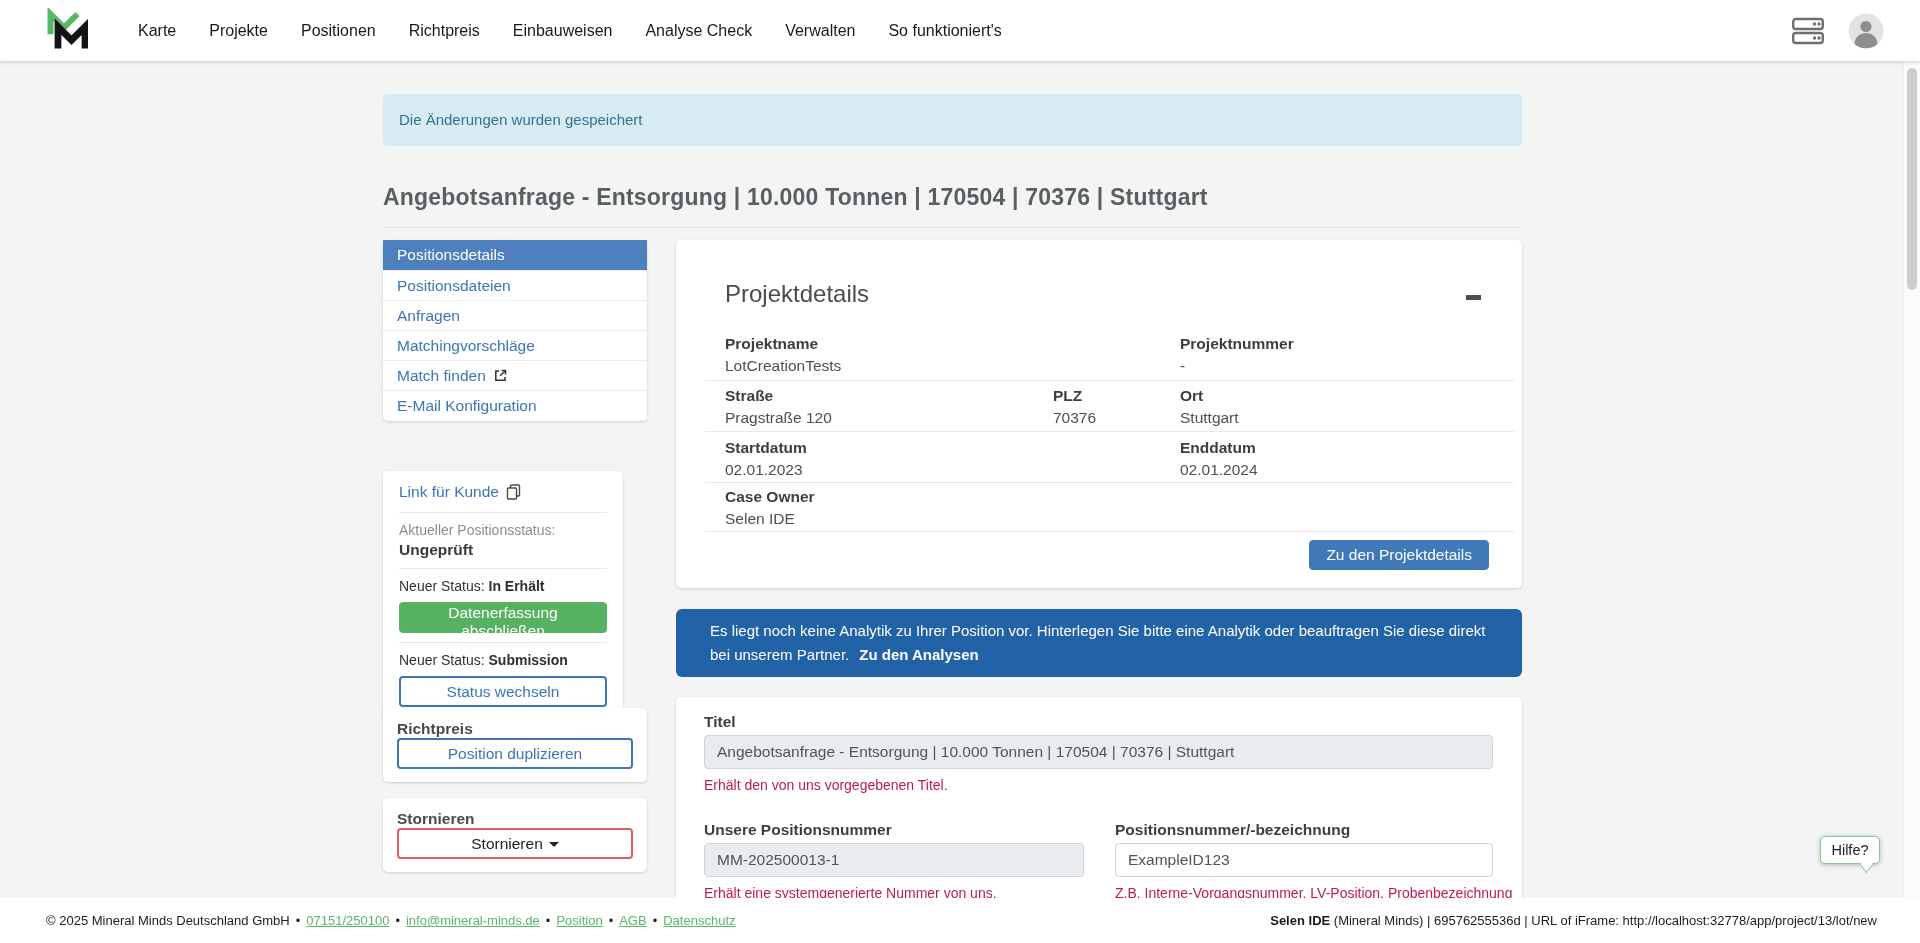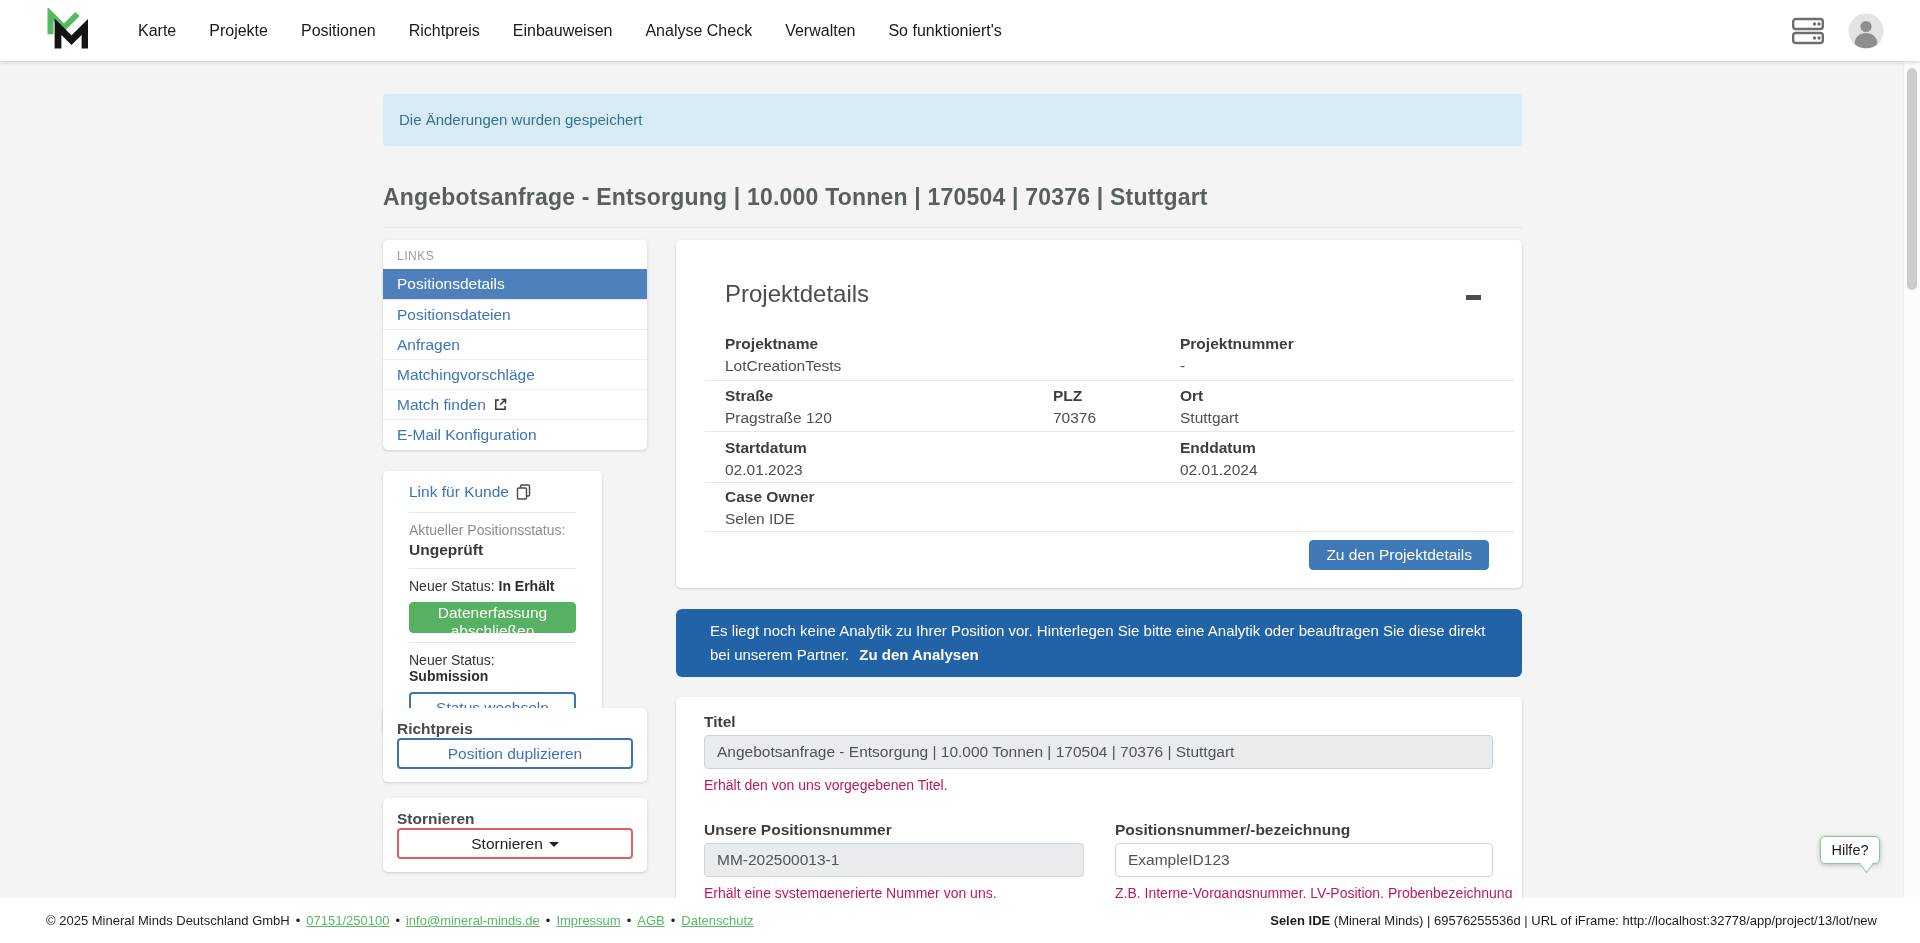--- a/index.html
+++ b/index.html
@@ -29,21 +29,21 @@
 
   
   .card-links { left:383px; top:240px; width:264px; padding-bottom:1px; }
   .links-header { padding:9px 14px 6px; font-size:12px; letter-spacing:0.5px; color:#9c9c9c; }
   .link-item { display:flex; align-items:center; gap:7px; height:30px; line-height:30px; padding:0 14px;
                font-size:15.5px; font-weight:500; color:#3d74b8; border-top:1px solid #ececec; cursor:pointer; }
   .link-item.active { background:#4d80bd; color:#fff; border-top-color:#4d80bd; }
   .card-links .link-item:last-child { border-radius:0 0 5px 5px; }
 
   
-  .card-status { left:383px; top:471px; width:219px; padding:10px 26px 12px; }
+  .card-status { left:383px; top:471px; width:240px; padding:10px 16px 12px; }
   .cust-link { display:flex; align-items:center; gap:7px; font-size:15.5px; font-weight:500; color:#3d74b8; cursor:pointer; height:22px; }
   .divider { border:0; border-top:1px solid #e9e9e9; margin:9px 0; }
   .muted-label { color:#8d8d8d; font-size:14px; }
   .current-status { font-weight:bold; font-size:15.5px; color:#3a3a3a; margin-top:3px; }
   .new-status { font-size:14px; color:#333; margin:1px 0 8px; }
   .new-status b { color:#2e2e2e; }
   .btn { display:block; width:100%; height:31px; border-radius:4px; font-size:15.5px; cursor:pointer;
          font-family:"Liberation Sans", sans-serif; }
   .btn-green { background:#56b262; border:1px solid #56b262; color:#fff; }
   .btn-outline-blue { background:#fff; border:2px solid #3d74b8; color:#3d74b8; font-weight:500; }
@@ -147,21 +147,20 @@
     </div>
   </header>
 
   <div class="alert-info">
     <span>Die Änderungen wurden gespeichert</span>
   </div>
 
   <h1 class="page-title">Angebotsanfrage - Entsorgung | 10.000 Tonnen | 170504 | 70376 | Stuttgart</h1>
 
   <div class="card card-links">
-    <div class="links-header">LINKS</div>
     <div class="link-item active" style="border-top:none;">
       <span>Positionsdetails</span>
     </div>
     <div class="link-item">
       <span>Positionsdateien</span>
     </div>
     <div class="link-item">
       <span>Anfragen</span>
     </div>
     <div class="link-item">
@@ -295,21 +294,21 @@
   <button class="help-bubble">Hilfe?</button>
 
   <footer class="footer">
     <div class="footer-left">
       <span>© 2025 Mineral Minds Deutschland GmbH</span>
       <span>•</span>
       <a class="footer-link">07151/250100</a>
       <span>•</span>
       <a class="footer-link">info@mineral-minds.de</a>
       <span>•</span>
-      <a class="footer-link">Impressum</a>
+      <a class="footer-link">Position</a>
       <span>•</span>
       <a class="footer-link">AGB</a>
       <span>•</span>
       <a class="footer-link">Datenschutz</a>
     </div>
     <div class="footer-right">
       <b>Selen IDE</b><span> (Mineral Minds) | 69576255536d | URL of iFrame: http://localhost:32778/app/project/13/lot/new</span>
     </div>
   </footer>
 

